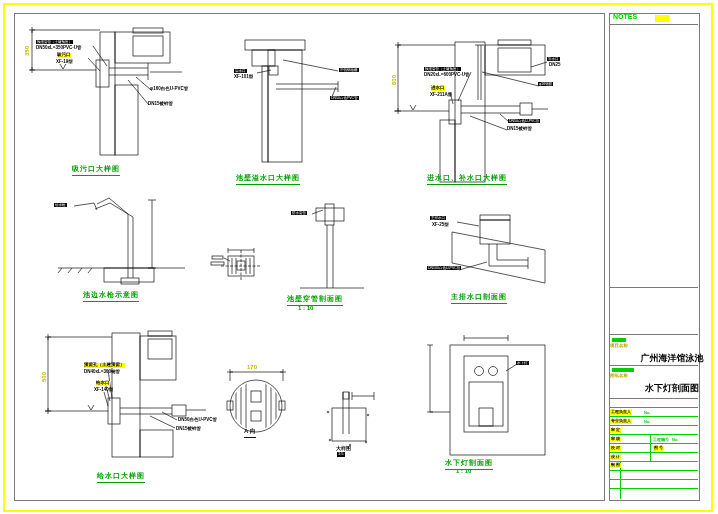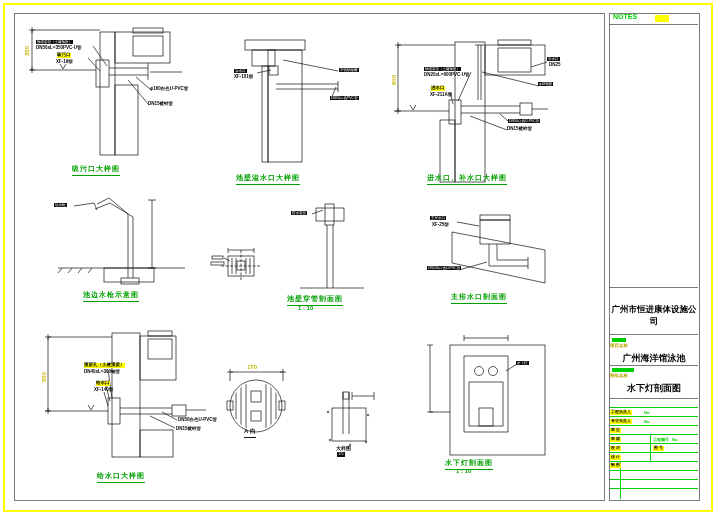--- a/index.html
+++ b/index.html
@@ -23,21 +23,21 @@
   .dim{position:absolute;font-size:6px;font-weight:bold;color:#c8b400;white-space:nowrap;}
   .rot{transform:rotate(-90deg);transform-origin:0 0;}
   .caption{position:absolute;font-size:6px;font-weight:bold;color:#111;
            border-bottom:1px solid #111;padding-bottom:1px;white-space:nowrap;}
   .notes{position:absolute;left:613px;top:13px;font-size:7px;font-weight:bold;color:#00d000;}
   .ybox{position:absolute;background:#ffff00;}
   .gbar{position:absolute;background:#00d000;}
   .tb-company{position:absolute;left:610px;top:304px;width:88px;text-align:center;
               font-size:8.5px;font-weight:bold;color:#000;}
   .tb-small-y{position:absolute;font-size:4.5px;color:#b9a800;background:transparent;white-space:nowrap;font-weight:bold;}
-  .tb-name{position:absolute;left:610px;width:88px;text-align:center;font-size:9px;font-weight:bold;color:#000;white-space:nowrap;}
+  .tb-name{position:absolute;left:628px;width:88px;text-align:center;font-size:9px;font-weight:bold;color:#000;white-space:nowrap;}
   .row-l{position:absolute;left:610px;font-size:4px;line-height:1.2;background:#ffff00;color:#111;
          padding:0 1px;white-space:nowrap;font-weight:bold;}
   .row-v{position:absolute;font-size:4px;color:#00d000;white-space:nowrap;font-weight:bold;}
   svg{position:absolute;left:0;top:0;}
   svg line,svg path,svg rect,svg circle,svg polyline{stroke:#111;stroke-width:.7;fill:none;}
 </style>
 </head>
 <body>
 
 <div id="sheet">
@@ -317,21 +317,20 @@
   <div class="scale" style="left:456px;top:468px;">1 : 10</div>
 
   <div class="notes">NOTES</div>
   <div class="ybox" style="left:655px;top:15px;width:14px;height:7px;"></div>
   <div class="tb-hline" style="left:610px;top:24px;width:88px;"></div>
   <div class="tb-hline" style="left:610px;top:287px;width:88px;"></div>
   <div class="tb-hline" style="left:610px;top:334px;width:88px;"></div>
   <div class="tb-hline" style="left:610px;top:365px;width:88px;"></div>
   <div class="tb-hline" style="left:610px;top:398px;width:88px;"></div>
 
-  <div class="tb-company">广州市恒进康体设施公司</div>
 
   <div class="gbar" style="left:612px;top:338px;width:14px;height:4px;"></div>
   <div class="tb-small-y" style="left:610px;top:343px;">项目名称</div>
   <div class="tb-name" style="top:352px;">广州海洋馆泳池</div>
 
   <div class="gbar" style="left:612px;top:368px;width:22px;height:4px;"></div>
   <div class="tb-small-y" style="left:610px;top:373px;">图纸名称</div>
   <div class="tb-name" style="top:382px;">水下灯剖面图</div>
 
   <div class="gline" style="left:610px;top:407px;width:88px;"></div>

